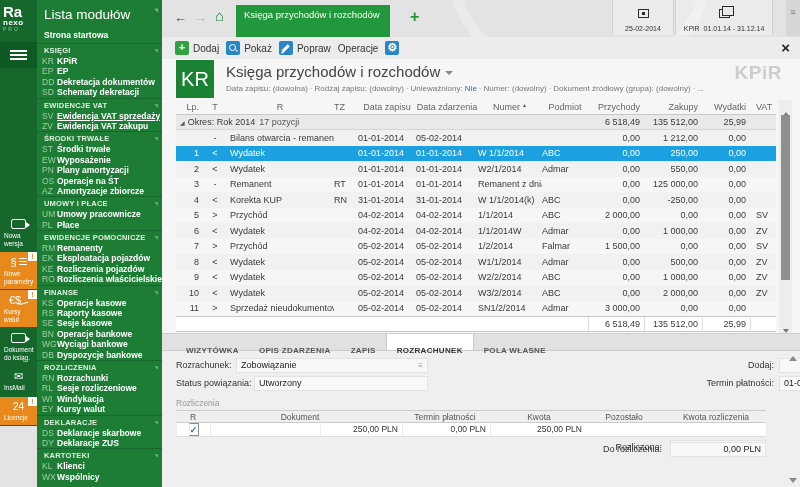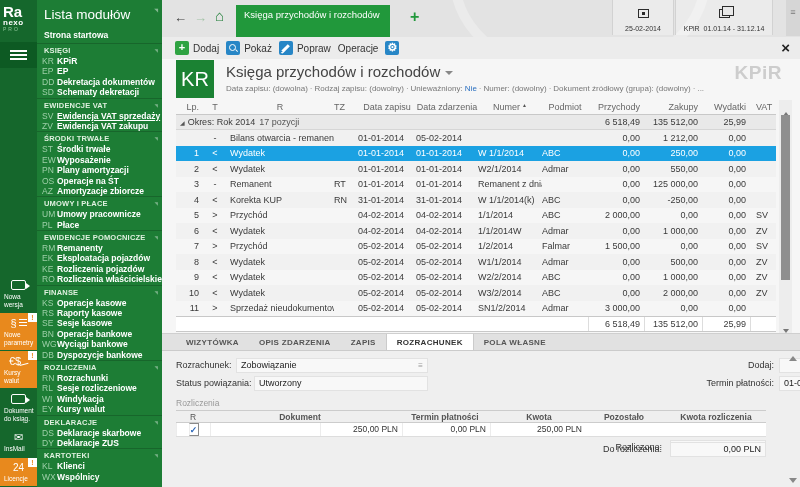--- a/index.html
+++ b/index.html
@@ -1,21 +1,21 @@
 <!DOCTYPE html>
 <html><head>
 <meta charset="utf-8">
 <style>
 * { box-sizing:border-box; margin:0; padding:0; }
 html,body { width:800px; height:487px; overflow:hidden; }
 body { font-family:"Liberation Sans", sans-serif; background:#e3e3e3; color:#333; }
 #root { position:relative; width:800px; height:487px; overflow:hidden; }
 
 
-#iconbar { position:absolute; left:0; top:0; width:37px; height:487px; background:#15672c; display:flex; flex-direction:column; align-items:stretch; z-index:5; }
+#iconbar { position:absolute; left:0; top:0; width:37px; height:426px; background:#15672c; display:flex; flex-direction:column; align-items:stretch; z-index:5; }
 .logo { padding:4px 0 2px 3px; color:#fff; line-height:1; }
 .logo-l1 { font-size:15px; font-weight:bold; }
 .logo-l2 { font-size:8px; font-weight:bold; letter-spacing:.5px; }
 .logo-l3 { font-size:5px; letter-spacing:2px; color:#8fc79b; }
 .nav-toggle { margin-top:8px; height:26px; background:#0d5a23; display:flex; flex-direction:column; justify-content:center; align-items:center; gap:2px; cursor:pointer; }
 .nav-toggle i { display:block; width:17px; height:2px; background:#fff; }
 .ib-spacer { flex:1; }
 .badge { position:relative; padding:3px 1px 4px; text-align:center; color:#fff; margin-bottom:1px; }
 .badge.orange { background:#e8891d; }
 .badge-icon { display:block; height:15px; font-size:11px; line-height:14px; color:#fff; }
@@ -110,36 +110,36 @@
 .vscroll { position:absolute; right:0; top:0; width:13px; height:233px; background:#ededed; }
 .sb-btn { position:absolute; left:0; width:13px; height:12px; text-align:center; cursor:pointer; }
 .sb-btn i { display:inline-block; width:0; height:0; }
 .sb-up { top:2px; } .sb-up i { border-left:3.5px solid transparent; border-right:3.5px solid transparent; border-bottom:4px solid #777; margin-top:4px; }
 .sb-down { bottom:2px; } .sb-down i { border-left:3.5px solid transparent; border-right:3.5px solid transparent; border-top:4px solid #777; margin-top:4px; }
 .sb-thumb { position:absolute; left:2px; top:15px; width:9px; height:165px; background:#8f8f8f; cursor:pointer; }
 
 
 #details { position:absolute; left:0; top:333px; width:638px; height:154px; background:#efefef; border-top:1px solid #cfcfcf; }
 #dtabs { position:absolute; left:0; top:0; width:638px; height:17px; background:#e1e1e1; border-bottom:1px solid #cbcbcb; display:flex; padding-left:14px; }
-.dtab { font-size:8px; font-weight:bold; color:#555; letter-spacing:.3px; padding:0 10px; line-height:17px; cursor:pointer; }
+.dtab { font-size:8px; font-weight:bold; color:#555; letter-spacing:.3px; padding:8px 10px; line-height:17px; cursor:pointer; }
 .dtab.active { background:#fff; color:#333; border-left:1px solid #cbcbcb; border-right:1px solid #cbcbcb; }
 .frow-line { position:absolute; left:0; width:752px; height:16px; }
 .flabel { position:absolute; font-size:9px; color:#333; line-height:15px; }
 .ffield { position:absolute; background:#f8f8f8; border:1px solid #e2e2e2; font-size:9px; line-height:13px; padding:0 4px; color:#222; }
 .ffield .dd { float:right; color:#999; font-size:8px; }
 .fr-label { text-align:right; }
 #sec-rozliczenia { position:absolute; left:14px; top:64px; font-size:8.5px; color:#999; }
 #rz { position:absolute; left:14px; top:76px; width:590px; font-size:8.5px; color:#333; }
 .rz-h { display:flex; height:13px; align-items:center; border-top:1px solid #ccc; border-bottom:1px solid #ccc; color:#555; }
 .rz-row { display:flex; height:14px; align-items:center; background:#fff; border-bottom:1px solid #ddd; }
 .rz-row span { border-left:1px solid #ececec; height:100%; line-height:13px; }
 .r0{width:34px;text-align:center;} .r1{width:180px;padding-left:4px;} .r2{width:110px;}
 .r3{width:82px;text-align:right;padding-right:4px;} .r4{width:88px;text-align:right;padding-right:4px;}
 .r5{width:96px;text-align:right;padding-right:4px;}
-.rz-h .r1,.rz-h .r2,.rz-h .r3,.rz-h .r4,.rz-h .r5 { text-align:center; padding-left:0;font-weight:bold; }
+.rz-h .r1,.rz-h .r2,.rz-h .r3,.rz-h .r4,.rz-h .r5 { text-align:center; padding-left:0; }
 .cb { display:inline-block; width:10px; height:10px; background:#fff; border:1px solid #8a8a8a; font-size:9px; line-height:9px; color:#2a66b8; font-weight:bold; vertical-align:-1px; cursor:pointer; }
 .total-line { position:absolute; height:15px; }
 .panel-scroll-up { position:absolute; right:3px; top:22px; width:0; height:0; border-left:4px solid transparent; border-right:4px solid transparent; border-bottom:5px solid #888; cursor:pointer; }
 .panel-scroll-down { position:absolute; right:3px; bottom:4px; width:0; height:0; border-left:4px solid transparent; border-right:4px solid transparent; border-top:5px solid #888; cursor:pointer; }
 </style>
 </head>
 <body>
 
 <div id="root">
 

